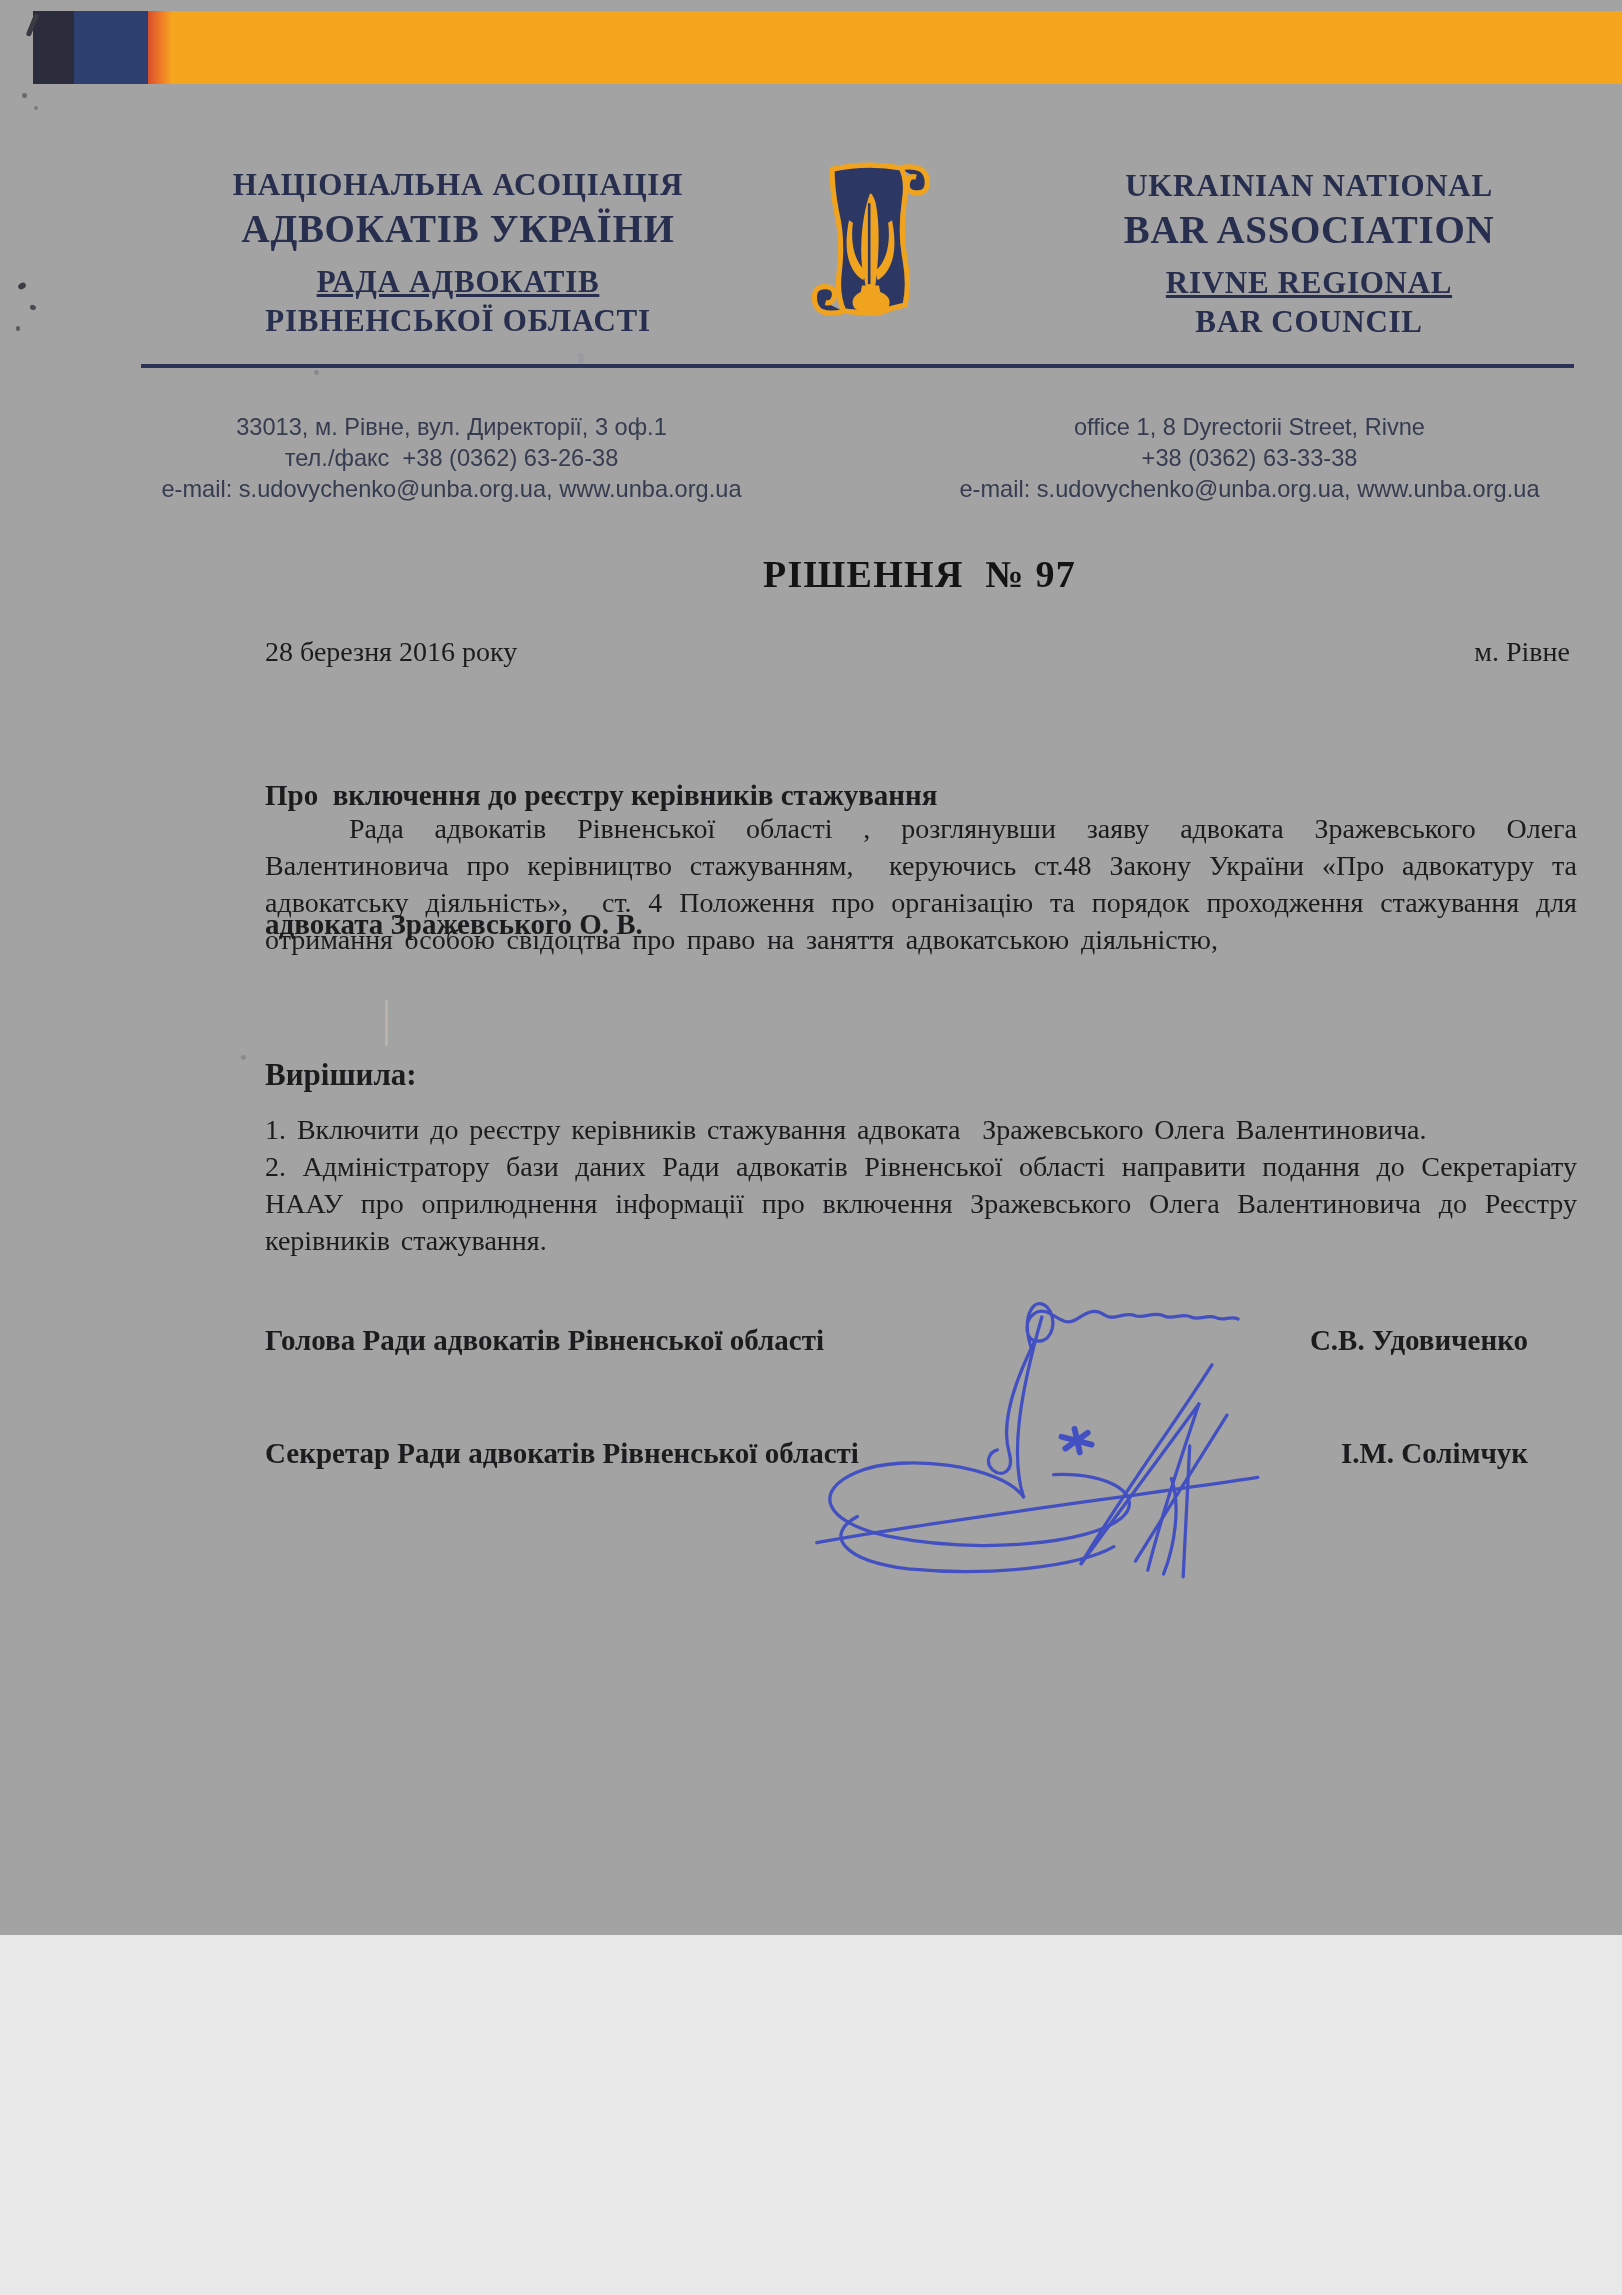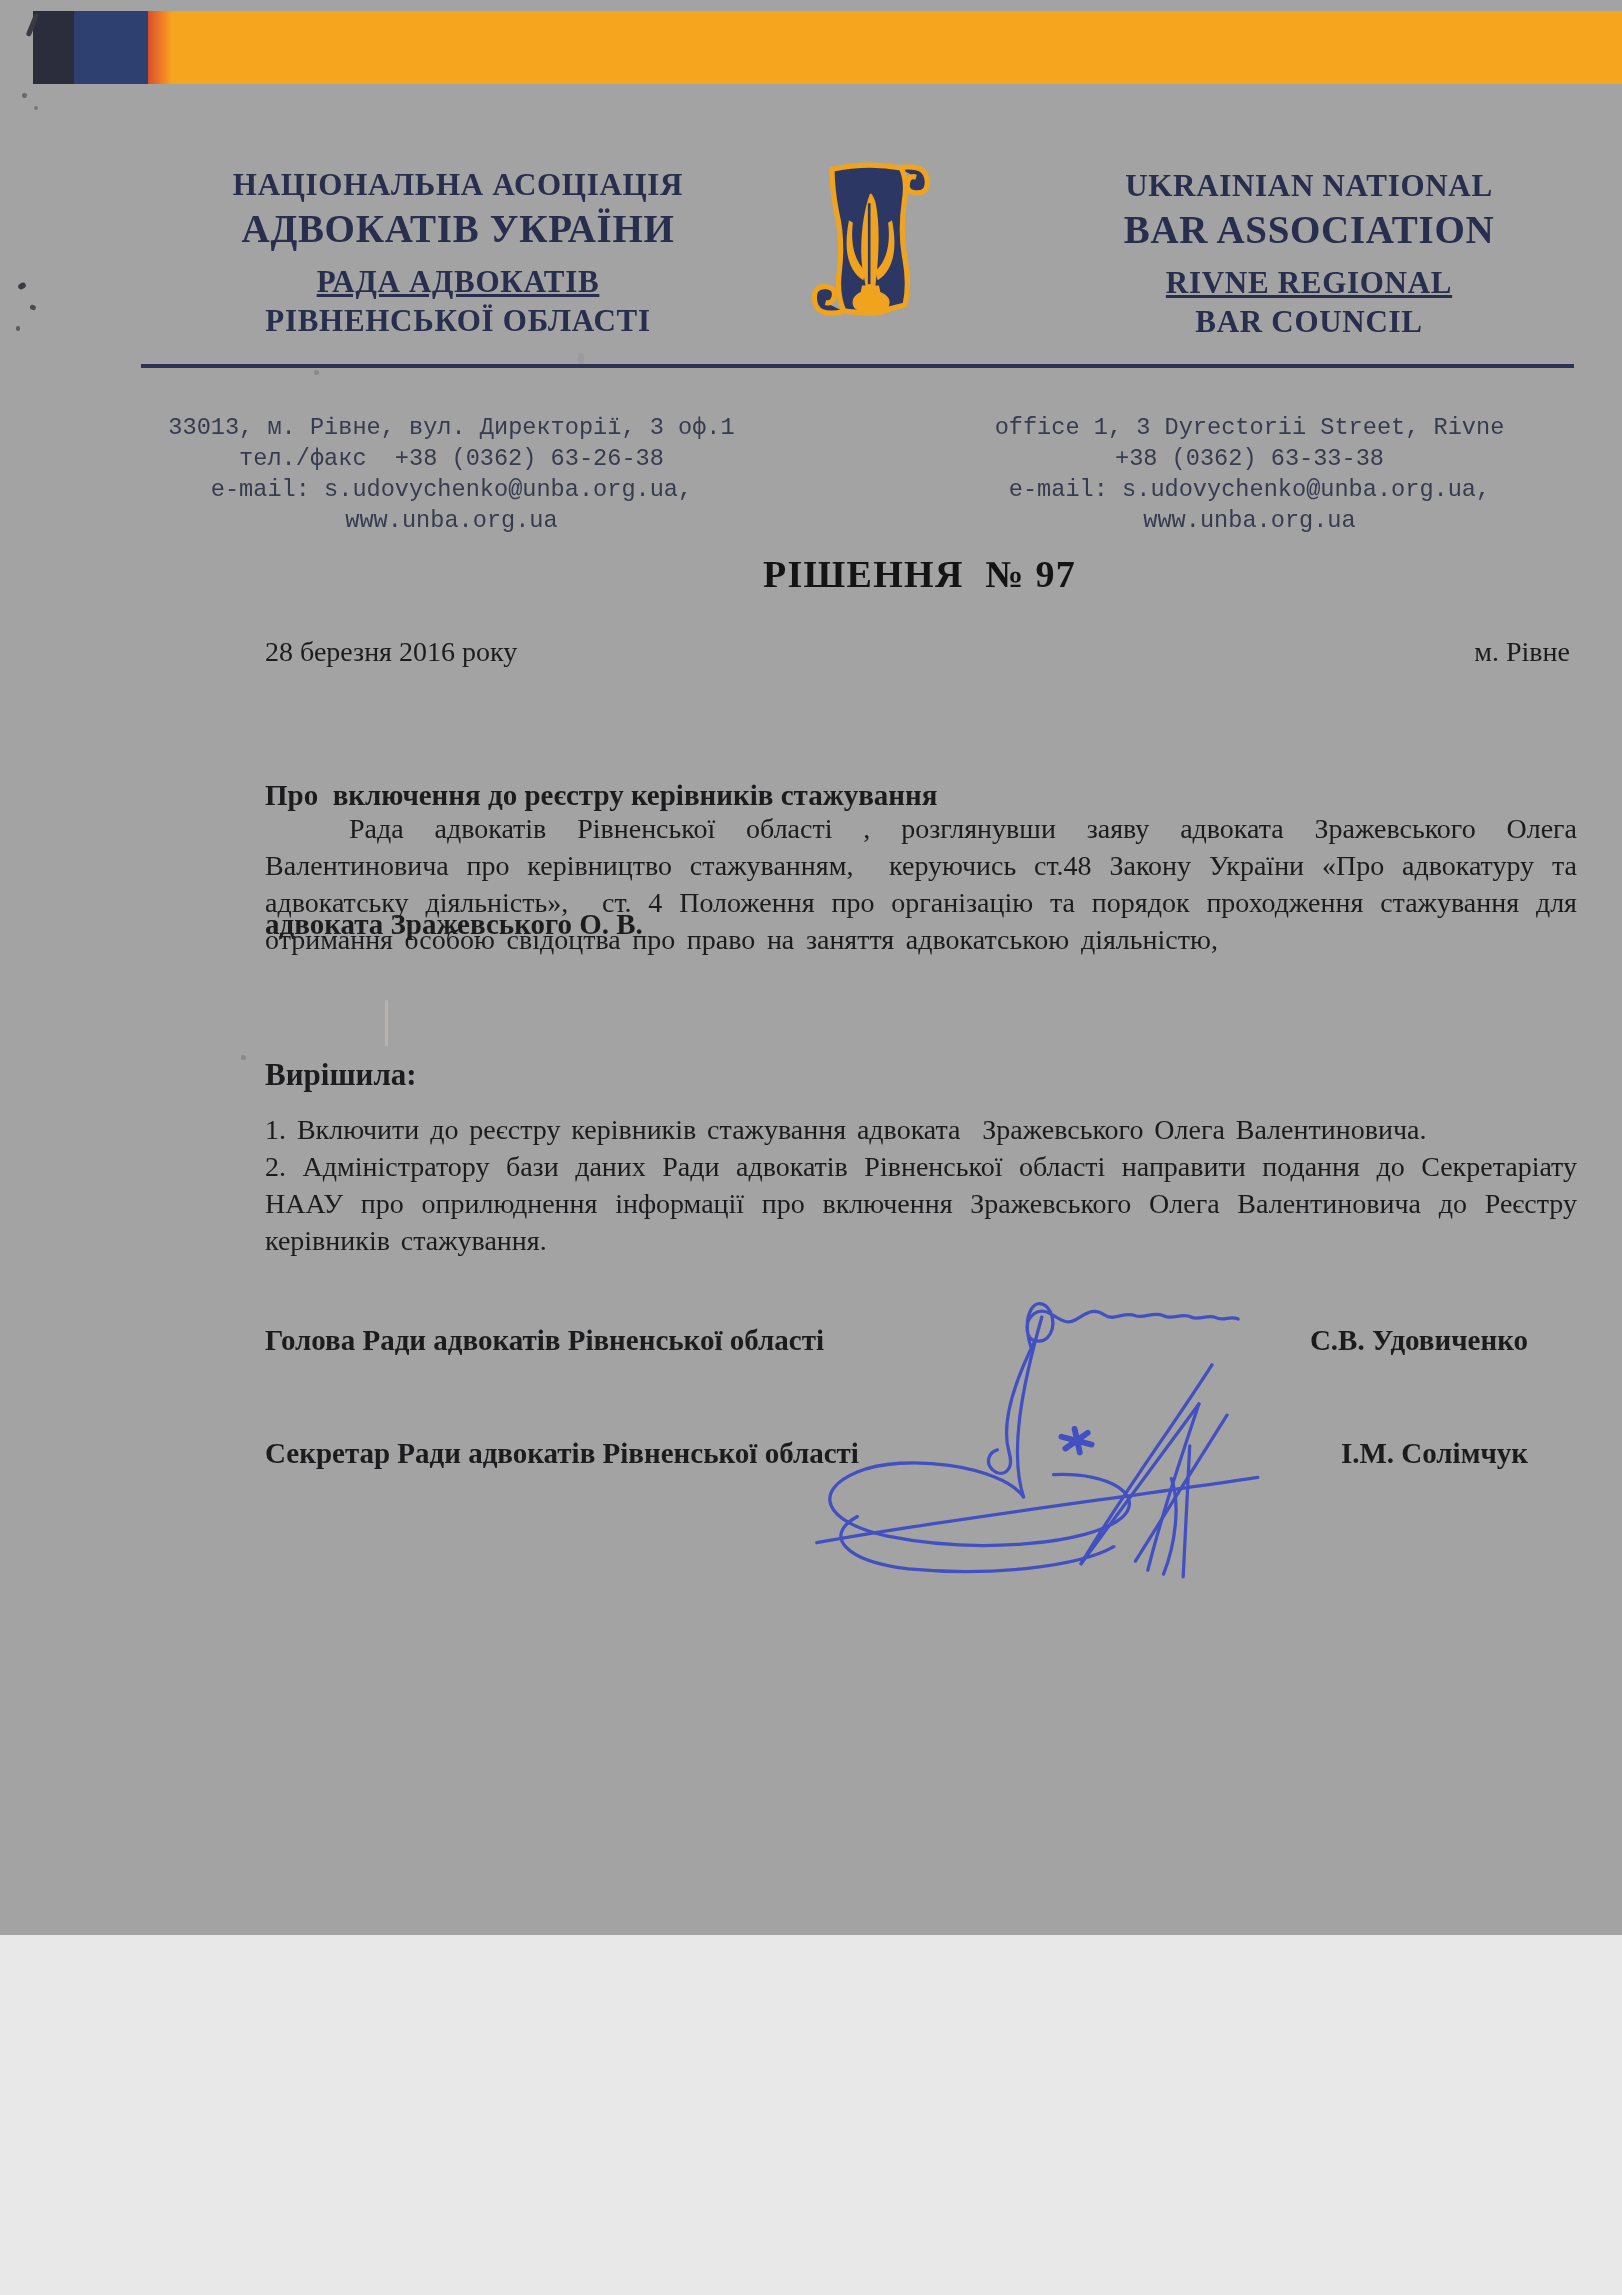--- a/index.html
+++ b/index.html
@@ -41,21 +41,21 @@
 
   .divider { position:absolute; left:141px; top:364px; width:1433px; height:3.9px; background:#2c3357; }
 
   .contact-block {
     position:absolute; top:412px; width:641px; text-align:center;
     font-family:"Liberation Sans","DejaVu Sans",sans-serif;
     font-size:23.6px; line-height:31px; color:#363c50;
   }
   .contact-uk { left:131px; }
   .contact-en { left:929px; }
-  .contact-block div { white-space:pre-wrap;font-family:Liberation Mono, monospace; }
+  .contact-block div { white-space:pre-wrap; }
 
   
   .doc-title {
     position:absolute; left:265px; top:552px; width:1309px;
     text-align:center; font-size:38px; font-weight:bold;
     letter-spacing:1.3px; color:#141414; white-space:pre-wrap;
   }
   .date-row {
     position:absolute; left:265px; top:636px; width:1305px;
     display:flex; justify-content:space-between; font-size:28px;
@@ -137,21 +137,21 @@
   </div>
 
   <div class="divider"></div>
 
   <div class="contact-block contact-uk">
     <div>33013, м. Рівне, вул. Директорії, 3 оф.1</div>
     <div>тел./факс  +38 (0362) 63-26-38</div>
     <div>e-mail: s.udovychenko@unba.org.ua, www.unba.org.ua</div>
   </div>
   <div class="contact-block contact-en">
-    <div>office 1, 3 Dyrectorii Street, Rivne</div>
+    <div>office 1, 8 Dyrectorii Street, Rivne</div>
     <div>+38 (0362) 63-33-38</div>
     <div>e-mail: s.udovychenko@unba.org.ua, www.unba.org.ua</div>
   </div>
 
   <div class="doc-title">РІШЕННЯ  № 97</div>
 
   <div class="date-row">
     <span>28 березня 2016 року</span>
     <span>м. Рівне</span>
   </div>

